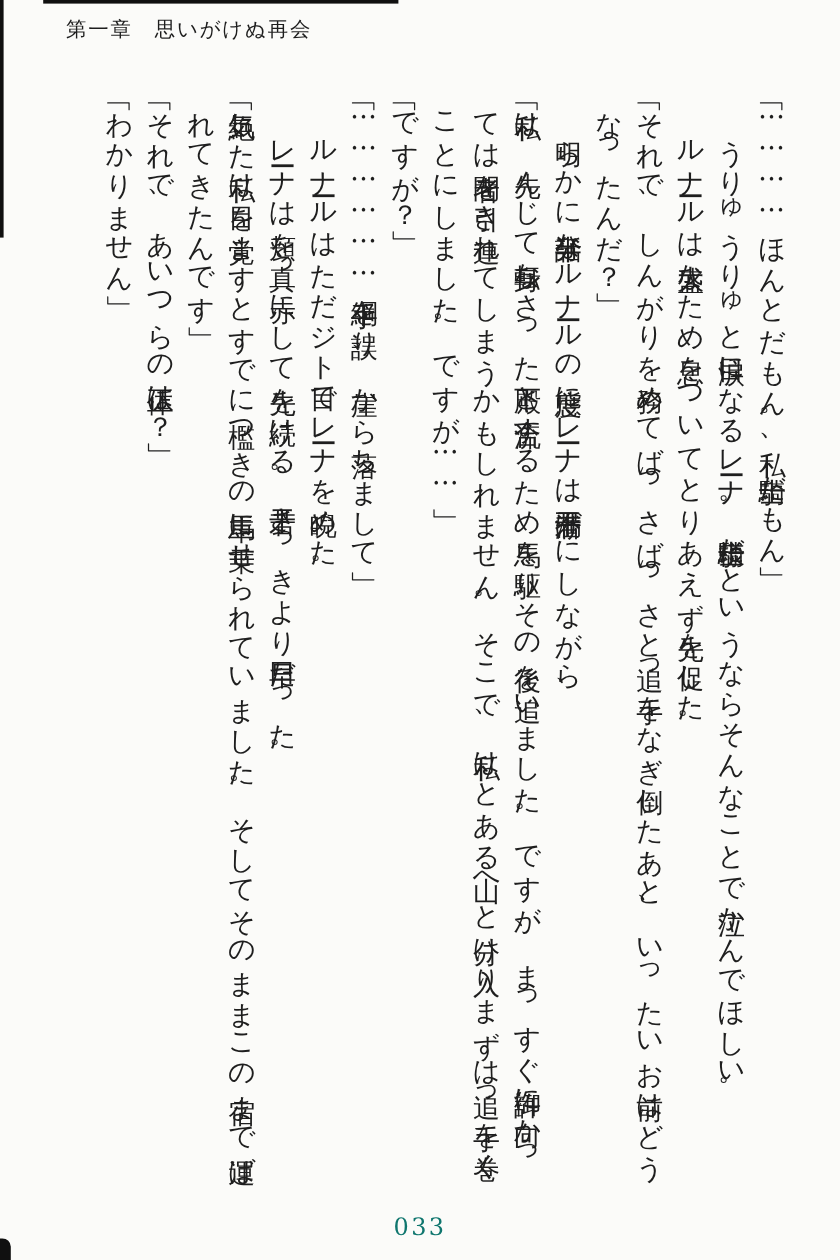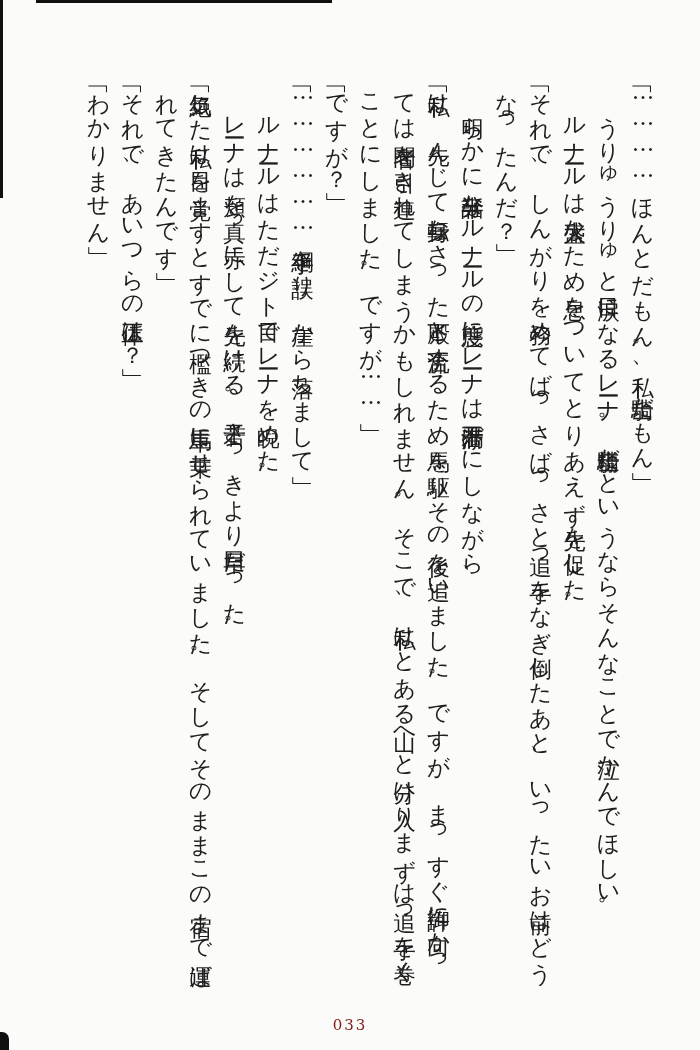--- a/index.html
+++ b/index.html
@@ -62,34 +62,35 @@
     padding: 0;
   }
   .text-area p.indent {
     text-indent: 1em;
   }
   .page-number {
     position: absolute;
     bottom: 16px;
     left: 50%;
     transform: translateX(-50%);
-    font-size: 15px;
+    font-size: 20px;
     letter-spacing: 2px;
-    color: #7f1d1d;
+    color: #0f766e;
   }
 </style>
 </head>
 <body>
 
 <div class="page">
 
   <div class="edge-top"></div>
   <div class="edge-left"></div>
   <div class="edge-corner"></div>
 
+  <div class="chapter-header">第一章　思いがけぬ再会</div>
 
   <div class="text-area">
     <p>「…………ほんとだもん。私、騎士だもん」</p>
     <p class="indent">うりゅうりゅと涙目になるレーナ。騎士様だというならそんなことで泣かんでほしい。</p>
     <p class="indent">ルナールは盛大なため息をついてとりあえず先を促した。</p>
     <p>「それで、しんがりを務めてばっさばっさと追っ手をなぎ倒したあと、いったいお前はどうなったんだ？」</p>
     <p class="indent">明らかに話半分なルナールの態度にレーナは若干不満げにしながら、</p>
     <p>「私は、先んじて転身なさった殿下と合流するため馬を駆りその後を追いました。ですが、まっすぐ御許に向かっては間者を引き連れてしまうかもしれません。そこで、私はとある山へと分け入りまずは追っ手を巻くことにしました。ですが……」</p>
     <p>「ですが？」</p>
     <p>「………………手綱を誤り、崖から落ちまして」</p>

